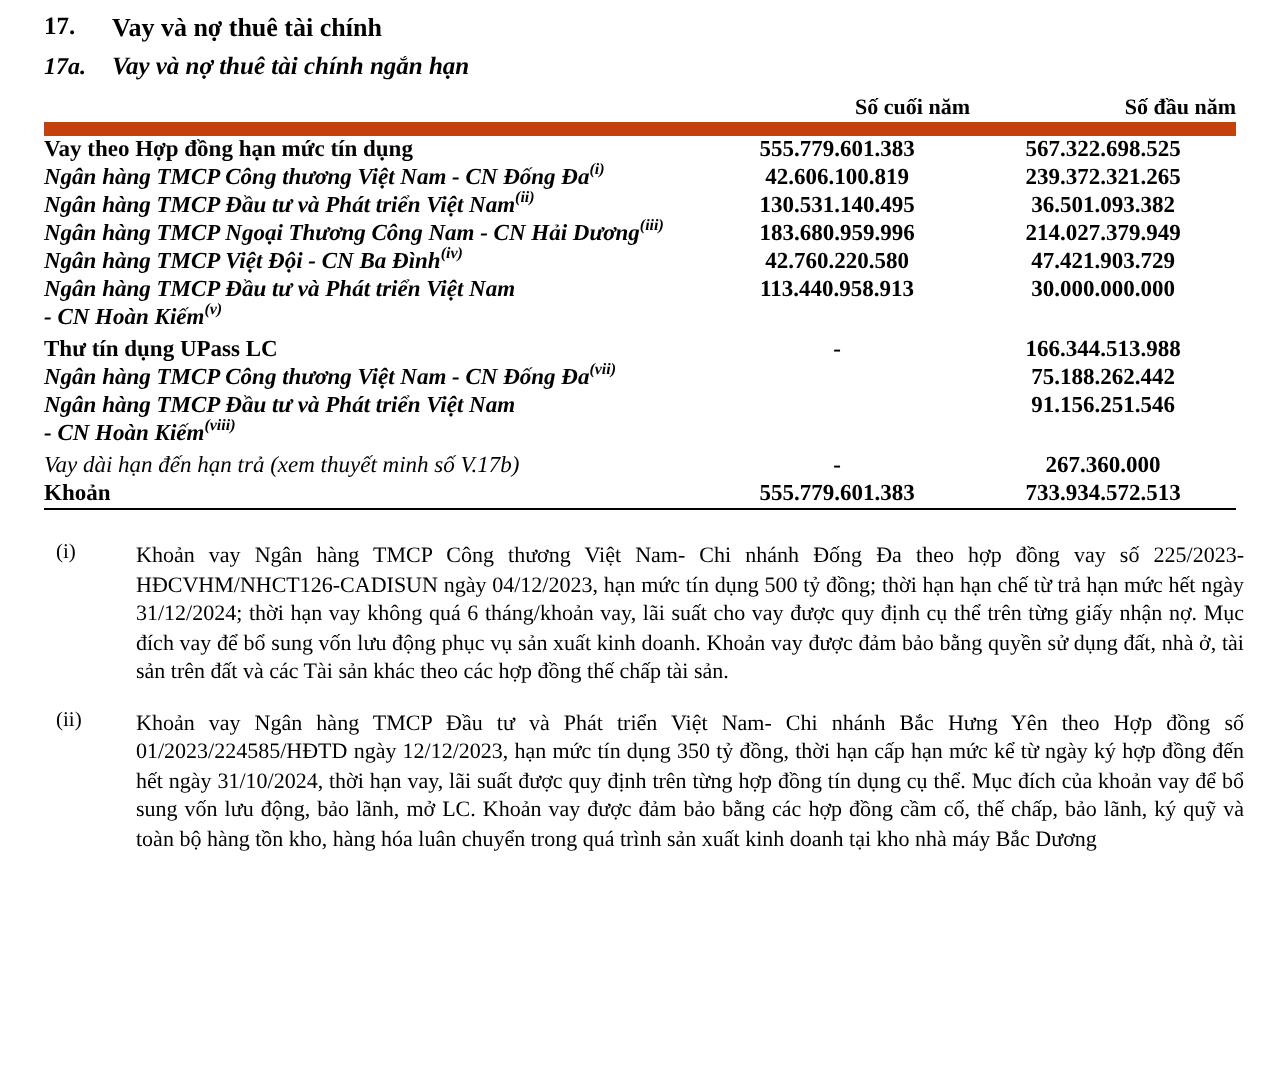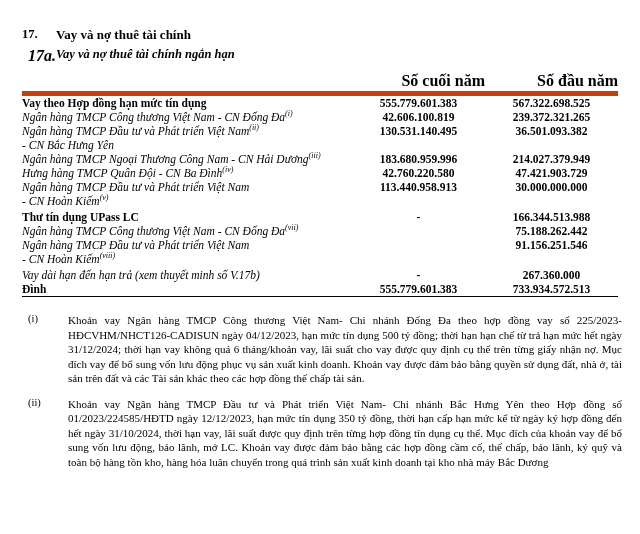--- a/index.html
+++ b/index.html
@@ -17,21 +17,21 @@
   .page {
     position: relative;
     width: 640px;
     height: 534px;
     padding: 0;
     box-sizing: border-box;
   }
   .heading-row {
     display: flex;
     align-items: flex-start;
-    margin: 27px 0 0 0;
+    margin: 6px 0 0 0;
     padding-left: 22px;
   }
   .heading-num {
     width: 34px;
     flex: 0 0 34px;
     font-weight: bold;
     font-size: 12.5px;
   }
   .heading-text {
     font-weight: bold;
@@ -41,22 +41,21 @@
     display: flex;
     align-items: flex-start;
     margin: 4px 0 6px 0;
     padding-left: 22px;
   }
   .subheading-num {
     width: 34px;
     flex: 0 0 34px;
     font-weight: bold;
     font-style: italic;
-    font-size: 16px;
-    text-align: right;
+    font-size: 12px;
   }
   .subheading-text {
     font-weight: bold;
     font-style: italic;
     font-size: 12.5px;
   }
   table.fin {
     width: 596px;
     margin-left: 22px;
     border-collapse: collapse;
@@ -73,32 +72,32 @@
   td.num {
     width: 133px;
     text-align: center;
     white-space: nowrap;
     font-weight: bold;
     padding-left: 6px;
   }
   td.colhead {
     text-align: right;
     font-weight: bold;
-    font-size: 16px;
+    font-size: 11px;
     padding-bottom: 3px;
   }
   .bold { font-weight: bold; }
-  .ital { font-style: italic; }
+  .ital { font-style: italic; font-weight: bold; }
   .bold-ital { font-weight: normal; font-style: italic; }
   sup.note {
     font-size: 8px;
     vertical-align: super;
     line-height: 0;
   }
-  tr.toprule td { border-top: 5px solid #c2410c; }
+  tr.toprule td { border-top: 7px solid #c2410c; }
   tr.row-sep td { padding-top: 3px; margin-left: 48px; }
   .total-row td { border-top: 1px solid #000; padding-top: 2px; }
   .cong-row td { padding-top: 2px; }
   .notes {
     margin: 14px 0 0 0;
     padding-left: 22px;
     width: 600px;
   }
   .note-row {
     display: flex;
@@ -153,34 +152,29 @@
         <td class="label ital"><span>Ngân hàng TMCP Công thương Việt Nam - CN Đống Đa</span><sup class="note">(i)</sup></td>
         <td class="num">42.606.100.819</td>
         <td class="num">239.372.321.265</td>
       </tr>
 
       <tr>
         <td class="label ital"><span>Ngân hàng TMCP Đầu tư và Phát triển Việt Nam</span><sup class="note">(ii)</sup></td>
         <td class="num">130.531.140.495</td>
         <td class="num">36.501.093.382</td>
       </tr>
-      <tr>
-        <td class="label ital">- CN Bắc Hưng Yên</td>
-        <td class="num"></td>
-        <td class="num"></td>
-      </tr>
 
       <tr>
         <td class="label ital"><span>Ngân hàng TMCP Ngoại Thương Công Nam - CN Hải Dương</span><sup class="note">(iii)</sup></td>
         <td class="num">183.680.959.996</td>
         <td class="num">214.027.379.949</td>
       </tr>
 
       <tr>
-        <td class="label ital"><span>Hưng hàng TMCP Quân Đội - CN Ba Đình</span><sup class="note">(iv)</sup></td>
+        <td class="label ital"><span>Ngân hàng TMCP Việt Đội - CN Ba Đình</span><sup class="note">(iv)</sup></td>
         <td class="num">42.760.220.580</td>
         <td class="num">47.421.903.729</td>
       </tr>
 
       <tr>
         <td class="label ital"><span>Ngân hàng TMCP Đầu tư và Phát triển Việt Nam</span></td>
         <td class="num">113.440.958.913</td>
         <td class="num">30.000.000.000</td>
       </tr>
       <tr>
@@ -213,21 +207,21 @@
         <td class="num"></td>
       </tr>
 
       <tr class="row-sep">
         <td class="label bold-ital">Vay dài hạn đến hạn trả (xem thuyết minh số V.17b)</td>
         <td class="num">-</td>
         <td class="num">267.360.000</td>
       </tr>
 
       <tr class="cong-row">
-        <td class="label bold">Đình</td>
+        <td class="label bold">Khoản</td>
         <td class="num">555.779.601.383</td>
         <td class="num">733.934.572.513</td>
       </tr>
 
       <tr class="total-row">
         <td></td>
         <td></td>
         <td></td>
       </tr>
     </tbody>

